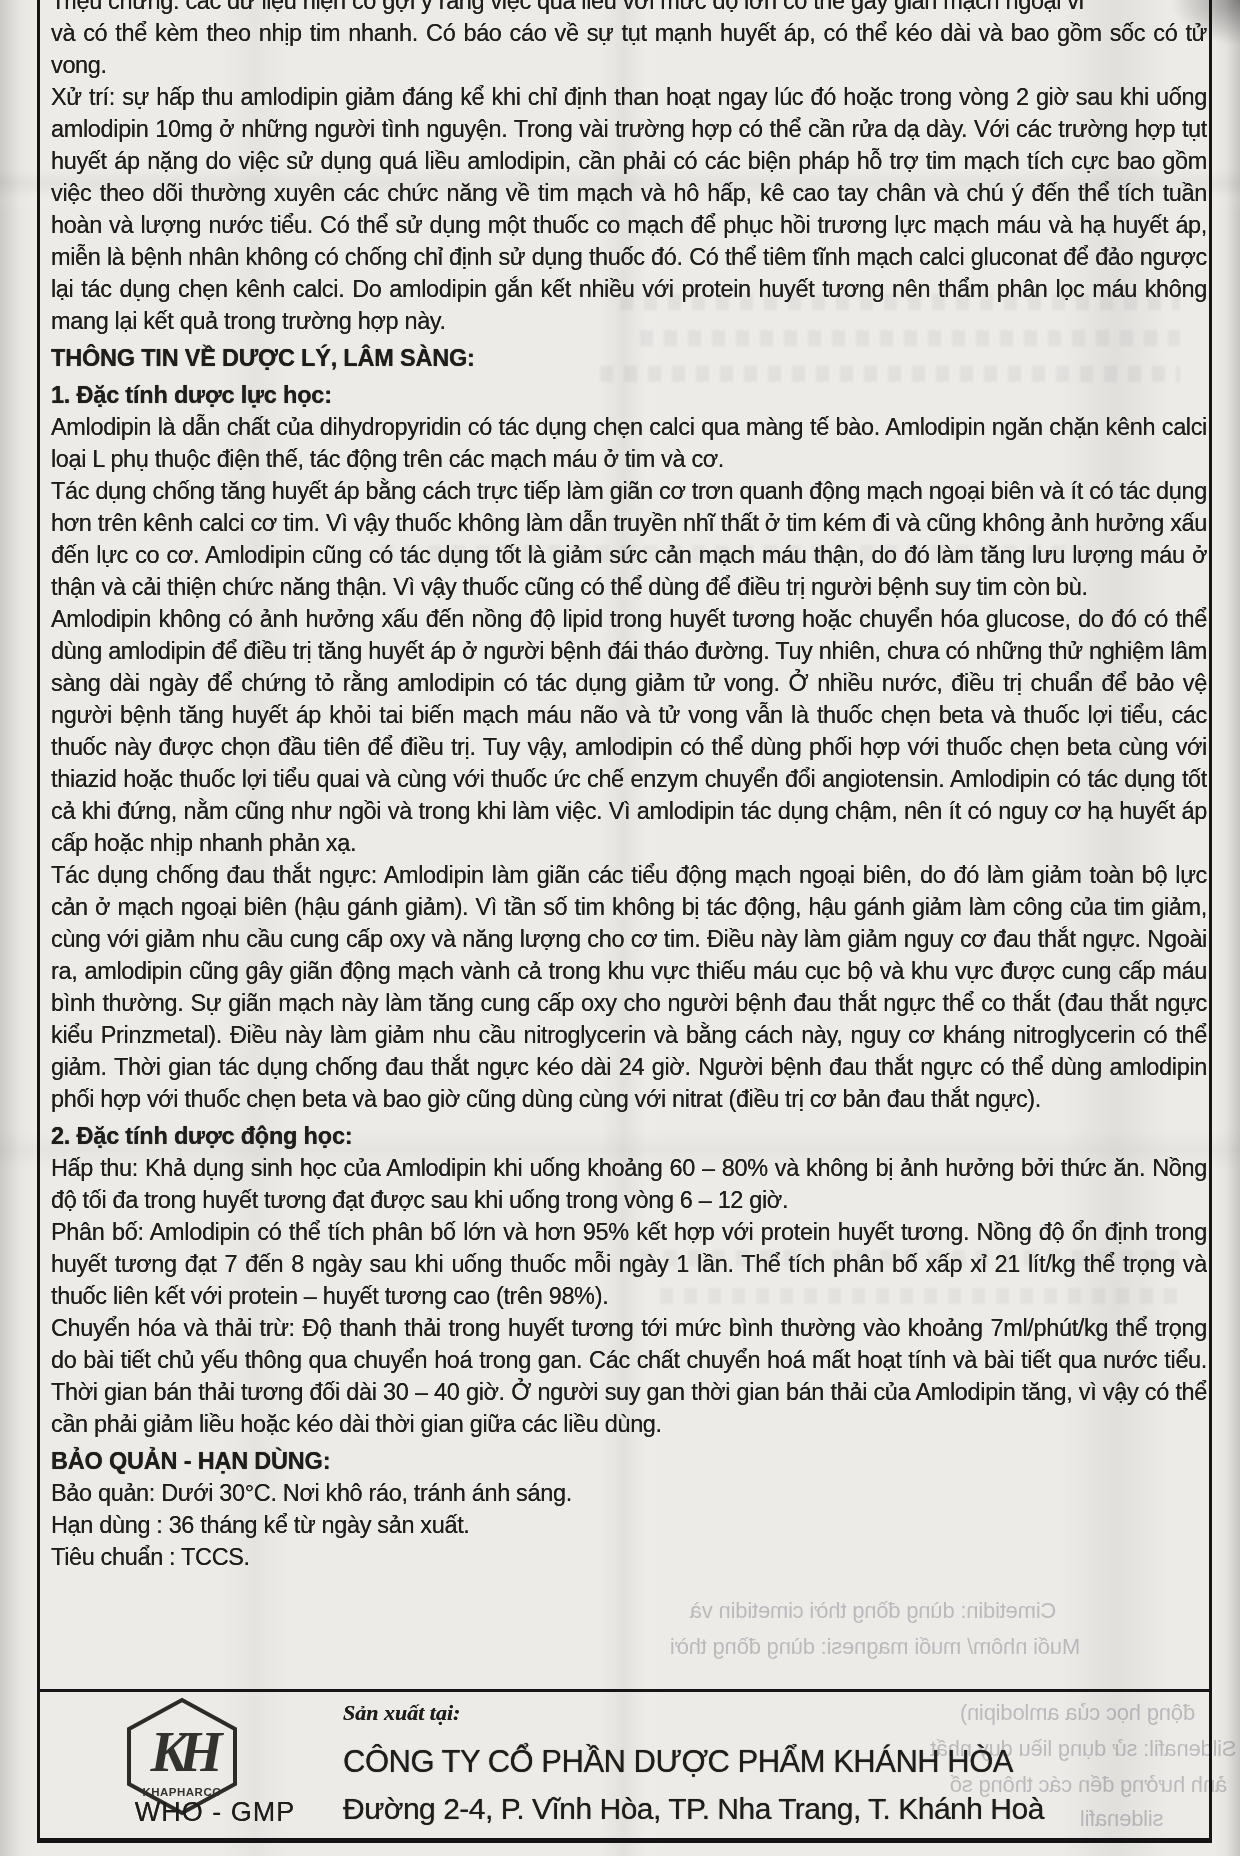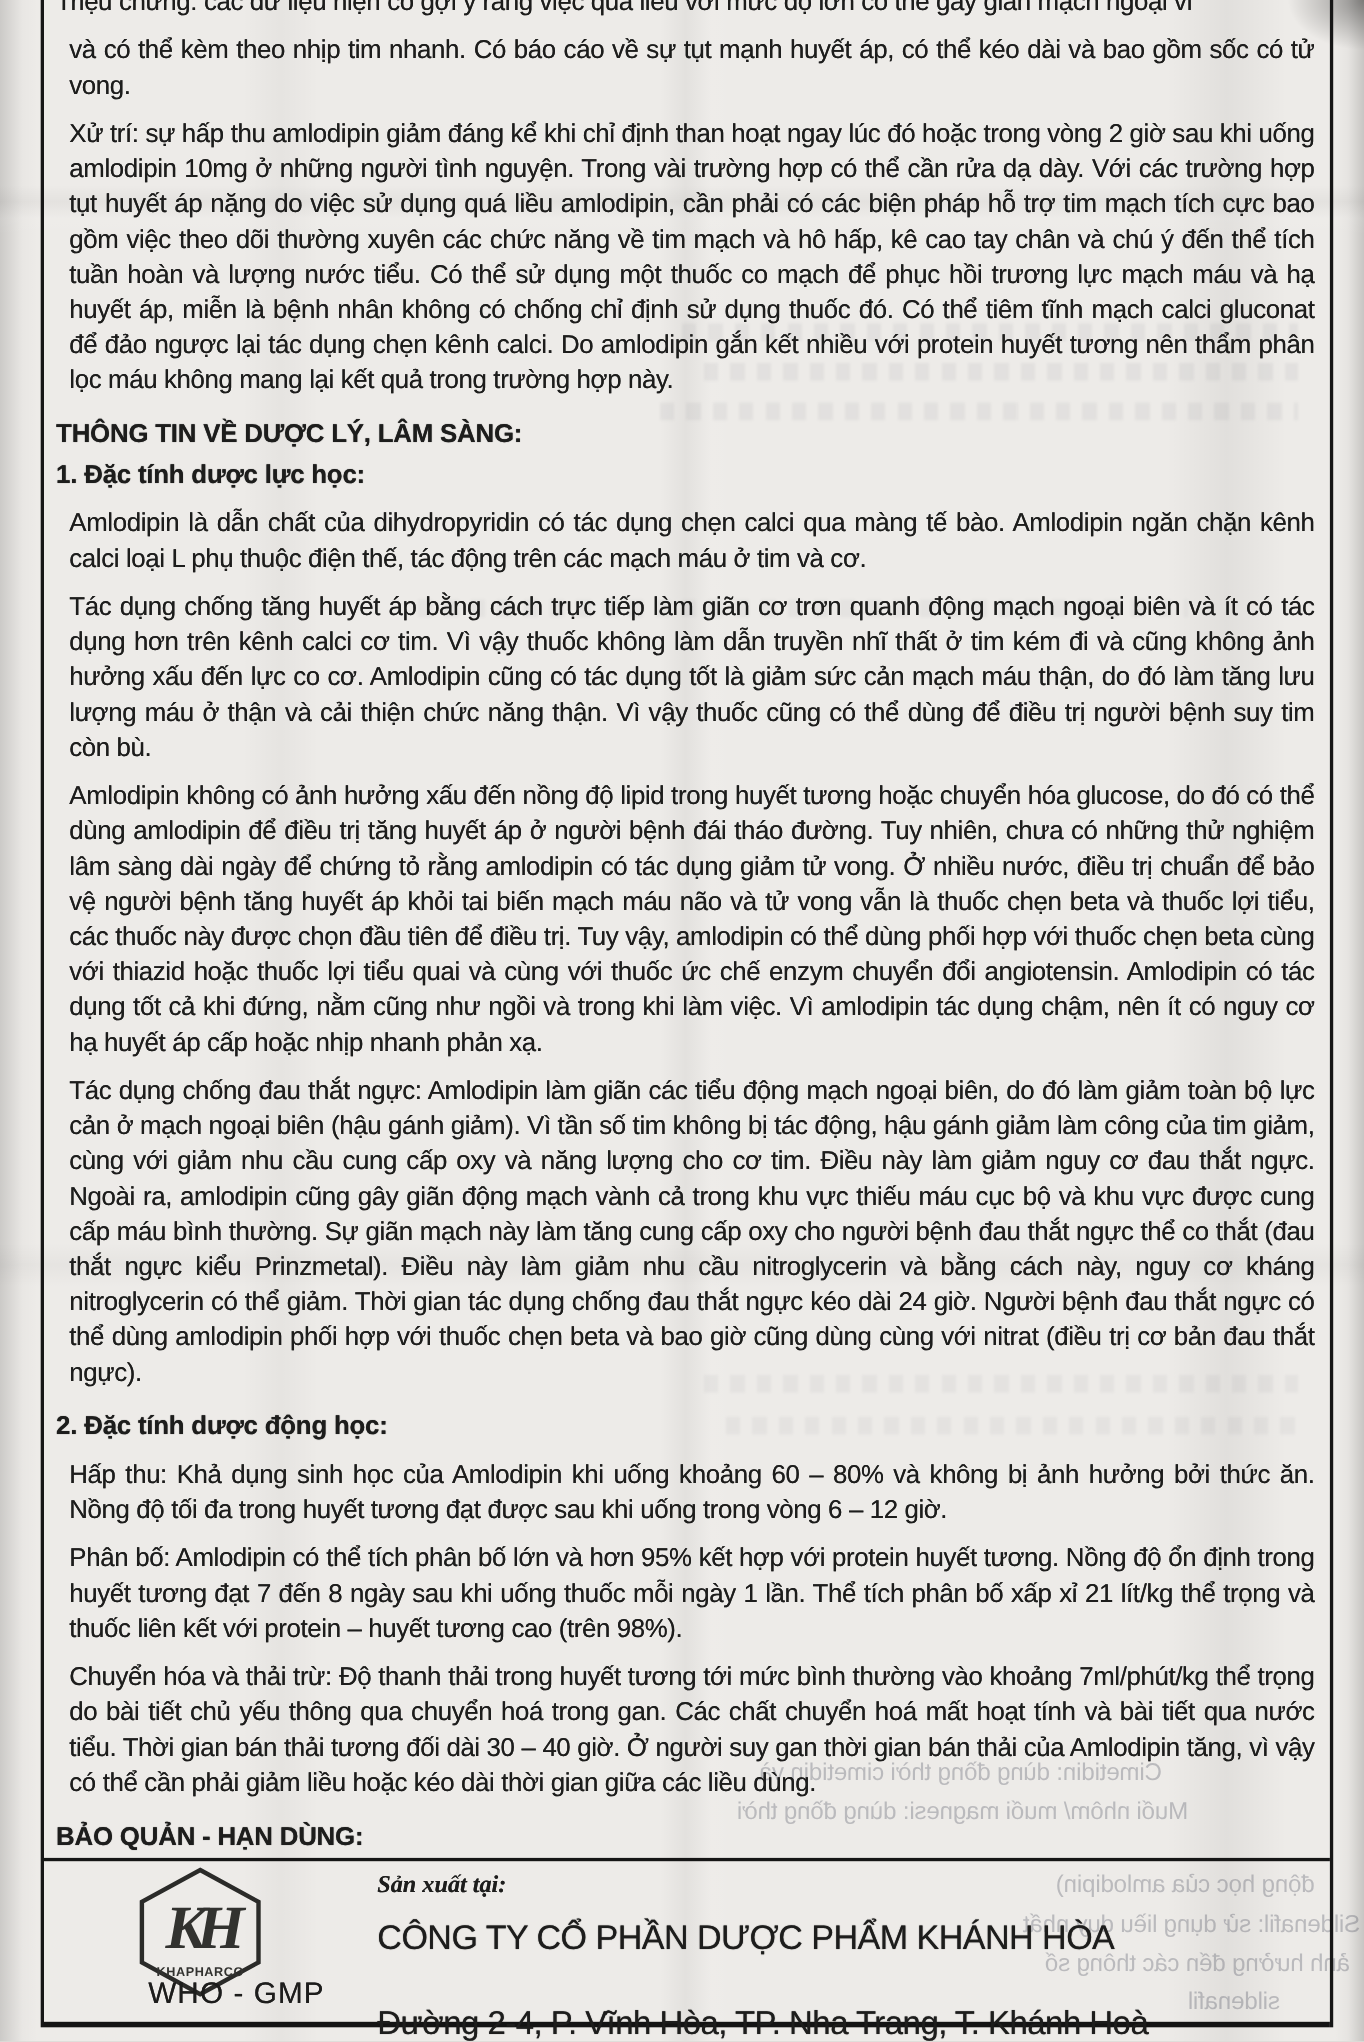--- a/index.html
+++ b/index.html
@@ -43,37 +43,37 @@
   .bottom-bar{position:absolute;left:40px;top:1838px;width:1169px;height:5px;background:#141414;}
 
   
   .content{
     position:absolute;left:51px;top:0;width:1156px;height:1686px;overflow:hidden;
     font-size:23.5px;line-height:32px;letter-spacing:-0.35px;
     text-shadow:0 0 0.6px rgba(25,25,25,0.85);
   }
   .clip-line{height:17px;overflow:hidden;position:relative;}
   .clip-line span{display:block;white-space:nowrap;line-height:32px;margin-top:-15px;}
-  p.body{margin:12px;text-align:justify;}
+  p.body{margin:0;text-align:justify;}
   p.hd{margin:0;padding-top:5px;font-weight:bold;letter-spacing:-0.2px;
     text-shadow:0 0 0.7px rgba(10,10,10,0.9);}
 
   
   .footer{position:absolute;left:40px;top:1692px;width:1169px;height:146px;}
   .logo-svg{position:absolute;left:85px;top:5px;}
   .who-gmp{position:absolute;left:75px;top:105px;width:200px;text-align:center;
     font-size:27px;font-weight:normal;letter-spacing:1px;
     text-shadow:0 0 0.6px rgba(20,20,20,0.85);}
   .made-at{position:absolute;left:303px;top:8px;font-size:22px;font-weight:bold;font-style:italic;
     font-family:"Liberation Serif","DejaVu Serif",serif;
     text-shadow:0 0 0.6px rgba(20,20,20,0.85);}
   .company{position:absolute;left:303px;top:52px;font-size:31px;letter-spacing:-0.5px;
     text-shadow:0 0 0.8px rgba(25,25,25,0.9);text-align:right;}
   .address{position:absolute;left:303px;top:100px;font-size:30px;letter-spacing:-0.5px;
-    text-shadow:0 0 0.7px rgba(25,25,25,0.85);margin-top:31px;}
+    text-shadow:0 0 0.7px rgba(25,25,25,0.85);}
 </style>
 </head>
 <body>
 
 <div class="page">
 
   <div class="shade edge-left"></div>
   <div class="shade edge-right"></div>
   <div class="shade corner-tr"></div>
   <div class="shade crease-v1"></div>

